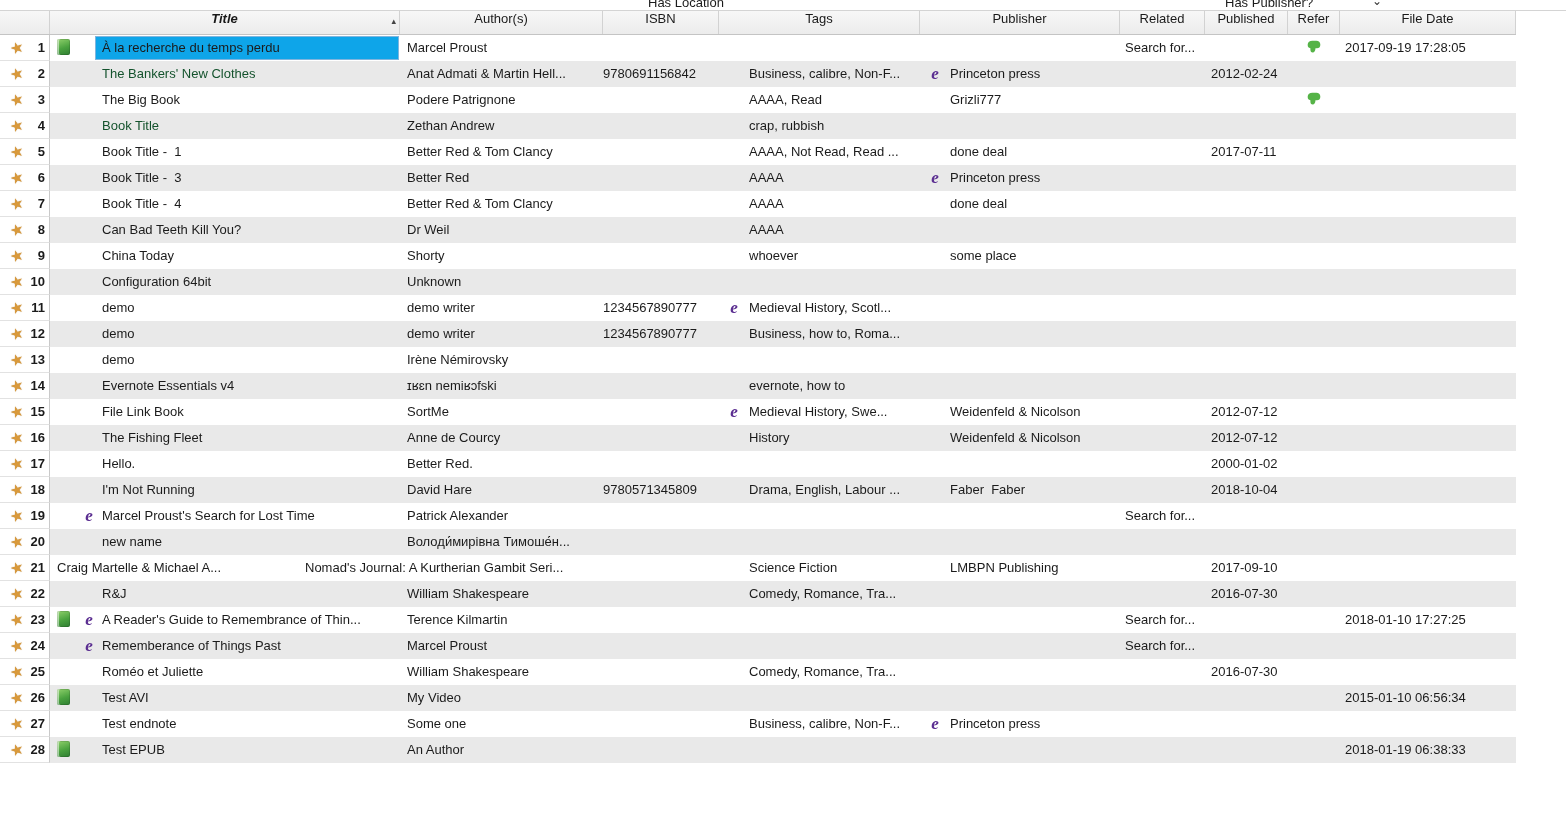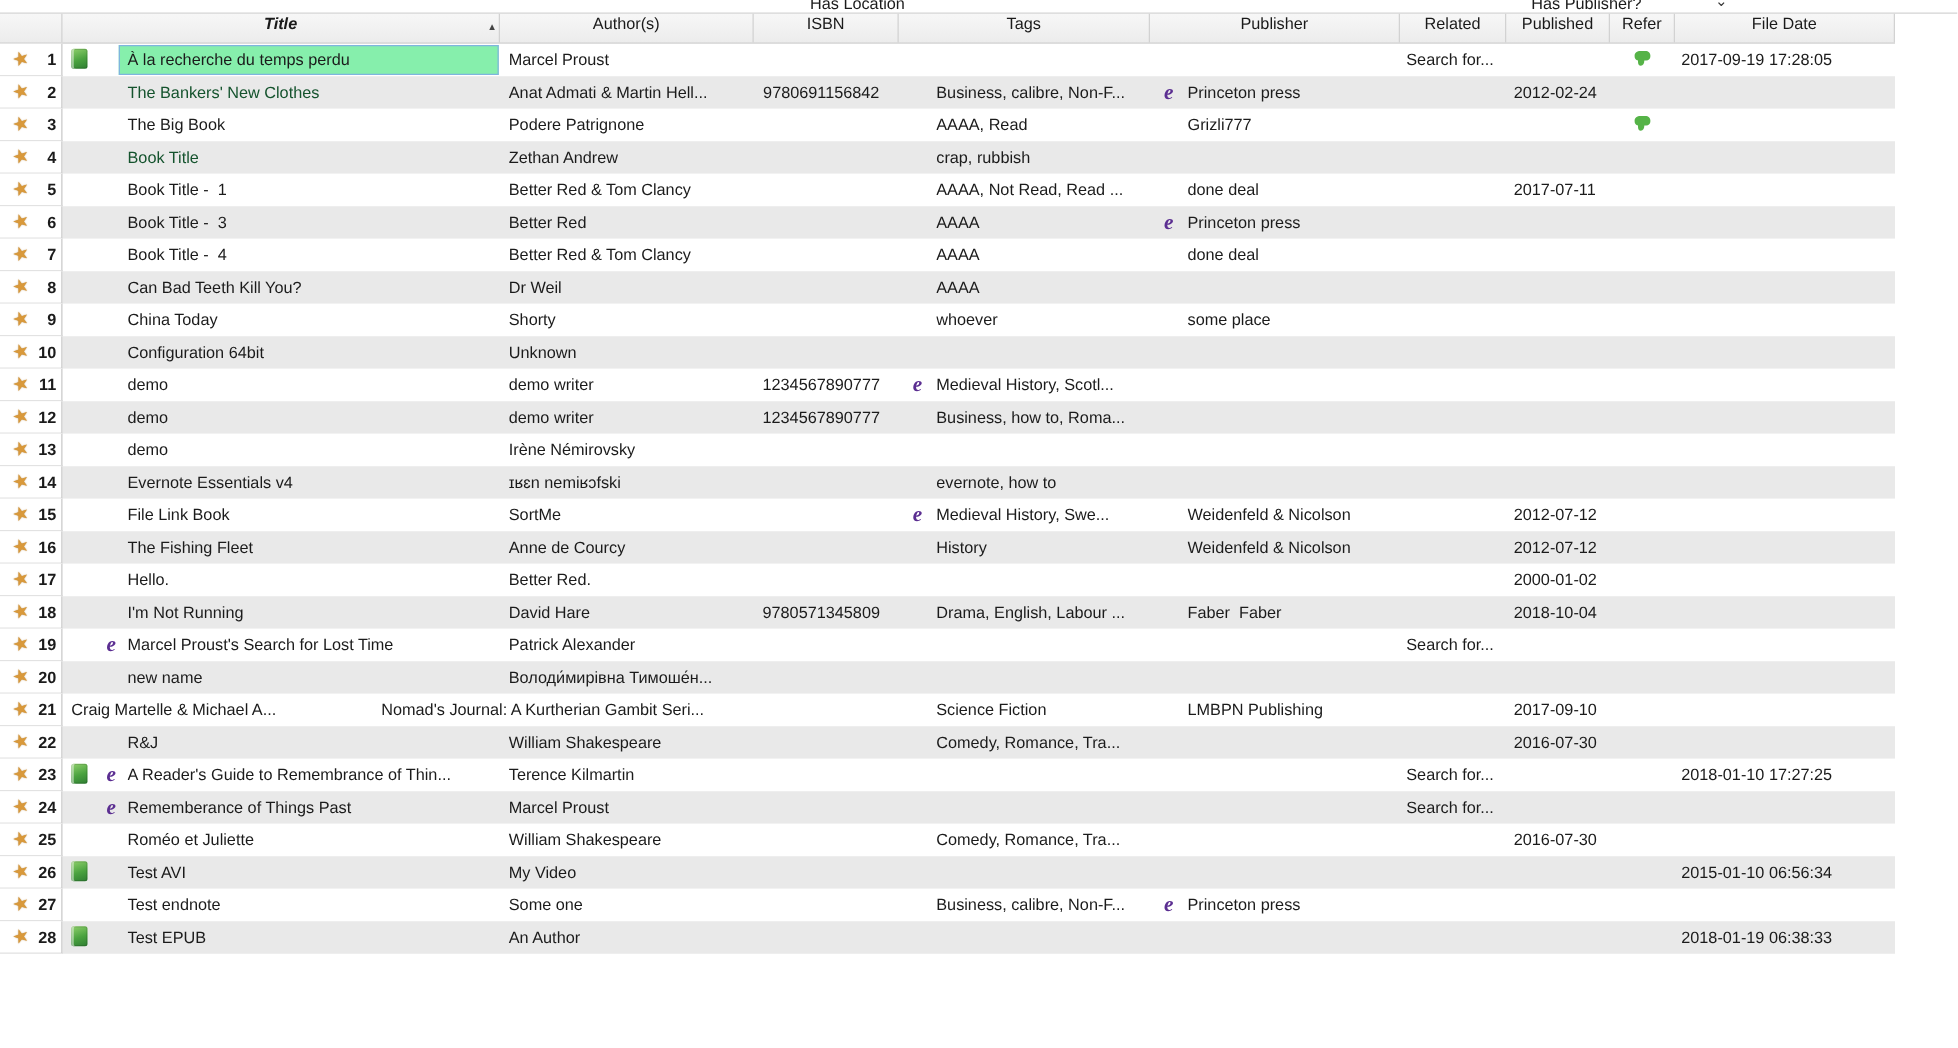--- a/index.html
+++ b/index.html
@@ -33,23 +33,23 @@
   .row:nth-child(even){background:#e9e9e9}
   .c{height:26px;line-height:26px;white-space:nowrap;overflow:hidden;font-size:13px;flex-shrink:0}
   .gut{position:relative;width:50px;flex:0 0 50px;background:#fff;border-right:1px solid #c9c9c9;border-bottom:1px solid #e2e2e2;height:26px}
   .starglyph{position:absolute;left:10px;top:0;display:inline-block;transform:rotate(-18deg);color:#d9993b;font-size:15px;line-height:25px;text-shadow:0 0 1px #a8762b}
   .rnum{display:block;text-align:right;padding-right:4px;font-weight:600;line-height:26px}
   .c.title{width:350px;display:flex}
   .slot{flex:0 0 26px;width:26px;text-align:center;line-height:26px}
   .slot30{flex:0 0 30px;width:30px;text-align:center;line-height:26px}
   .ttext{flex:1;overflow:hidden;white-space:nowrap}
   .ttext.red{color:#14532d}
-  .ttext.sel{background:#86efac;border:1px solid #7fb5de;height:24px;line-height:22px;margin:1px 1px 1px -7px;padding-left:6px}
+  .ttext.sel{background:#0ea5e9;border:1px solid #7fb5de;height:24px;line-height:22px;margin:1px 1px 1px -7px;padding-left:6px}
   .c.author{width:203px;padding-left:7px}
-  .c.isbn{width:116px;text-align:center;padding-right:8px}
+  .c.isbn{width:116px;text-align:left;padding-right:8px}
   .c.tags{width:201px;display:flex}
   .c.publisher{width:200px;display:flex}
   .ctext{flex:1;overflow:hidden;white-space:nowrap}
   .c.related{width:85px;padding-left:5px}
   .c.published{width:83px;padding-left:6px}
   .c.refer{width:52px;text-align:center}
   .c.filedate{width:176px;padding-left:5px}
 
   
   .book-icon{display:inline-block;width:13px;height:16px;vertical-align:-3px;border-radius:2px;

